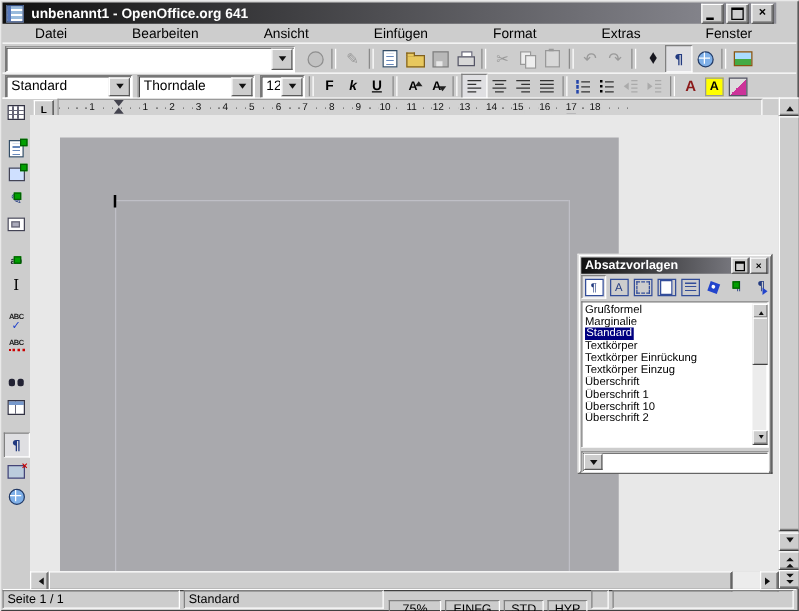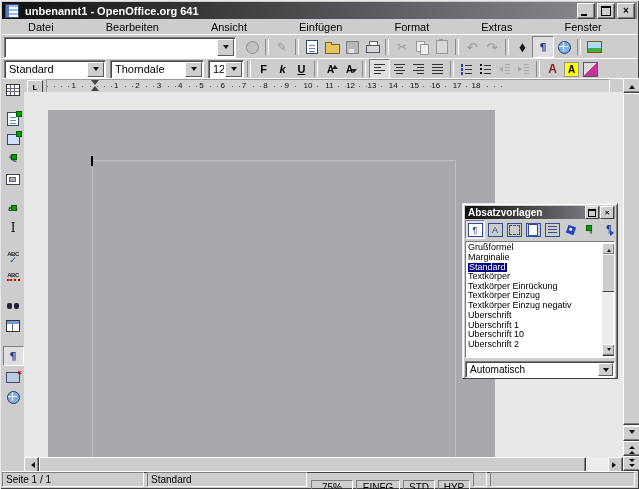--- a/index.html
+++ b/index.html
@@ -1,20 +1,20 @@
 <!DOCTYPE html>
 <html><head>
 <meta charset="utf-8">
 <style>
   html,body{margin:0;padding:0;background:#000;}
   #app{position:relative;width:639px;height:489px;background:#cdcdcd;overflow:hidden;
        font-family:"Liberation Sans",sans-serif;font-size:11px;color:#000;
        box-shadow:inset 1px 1px 0 #e9e9e9, inset -1px -1px 0 #404040;}
   
-  .titlebar{position:absolute;left:2px;top:2px;right:2px;height:17px;
+  .titlebar{position:absolute;left:2px;top:2px;right:18px;height:17px;
             background:linear-gradient(90deg,#101010,#8f8f97);
             display:flex;align-items:center;}
   .titlebar .title{color:#fff;font-weight:bold;font-size:11px;margin-left:2px;flex:1;
                    white-space:nowrap;overflow:hidden;}
   .app-icon{width:12px;height:12px;margin:0 4px 0 3px;background:#fff;border:1px solid #334d80;
             background-image:linear-gradient(90deg,#5577bb 3px,transparent 3px),
             repeating-linear-gradient(180deg,#99bbdd 0 2px,#ffffff 2px 4px);}
   .wbtn{width:16px;height:14px;margin-right:2px;background:#cdcdcd;
         border:1px solid;border-color:#ffffff #404040 #404040 #ffffff;
         box-shadow:inset -1px -1px 0 #808080;
@@ -616,27 +616,25 @@
         <div class="sbtn ls-down">
             <div class="tri-d" style="margin:0;border-width:2px;border-top-width:3px;"></div>
           </div>
       </div>
         <div class="style-item">Grußformel</div>
         <div class="style-item">Marginalie</div>
         <div style="height: 9.7px;"><div class="style-item selected">Standard</div></div>
         <div class="style-item">Textkörper</div>
         <div class="style-item">Textkörper Einrückung</div>
         <div class="style-item">Textkörper Einzug</div>
-        <div class="style-item">Textkörper Einzug negativ</div>
         <div class="style-item">Überschrift</div>
         <div class="style-item">Überschrift 1</div>
         <div class="style-item">Überschrift 10</div>
         <div class="style-item">Überschrift 2</div>
       </div>
     <div class="combo stylist-combo">
-      <div class="cval">Automatisch</div>
       <div class="arrow-btn">
           <div class="tri-d"></div>
         </div>
     </div>
   </div>
 
 </div>
 
 </body></html>

